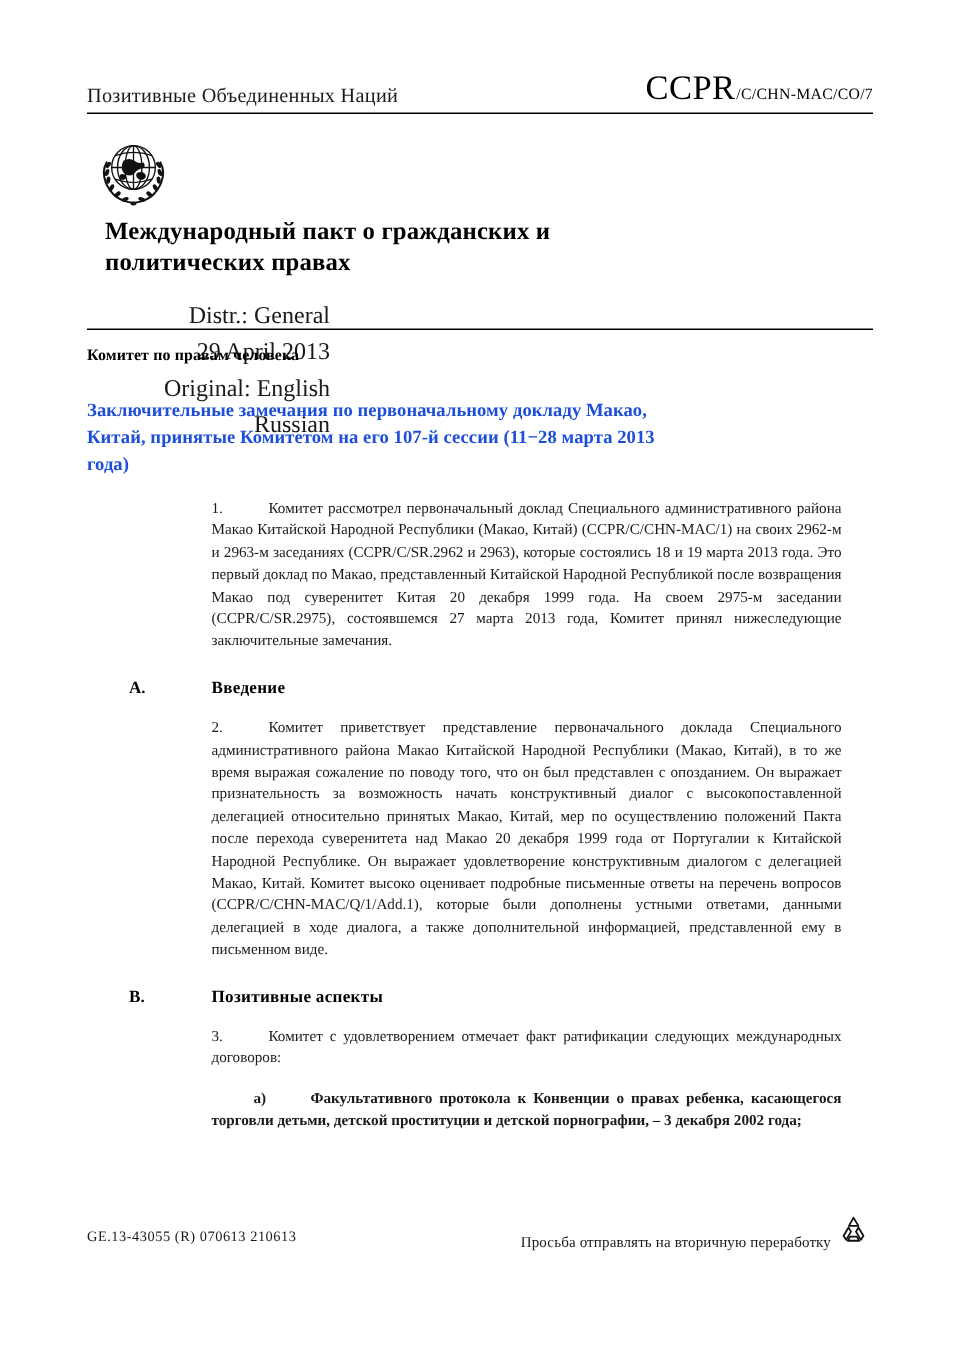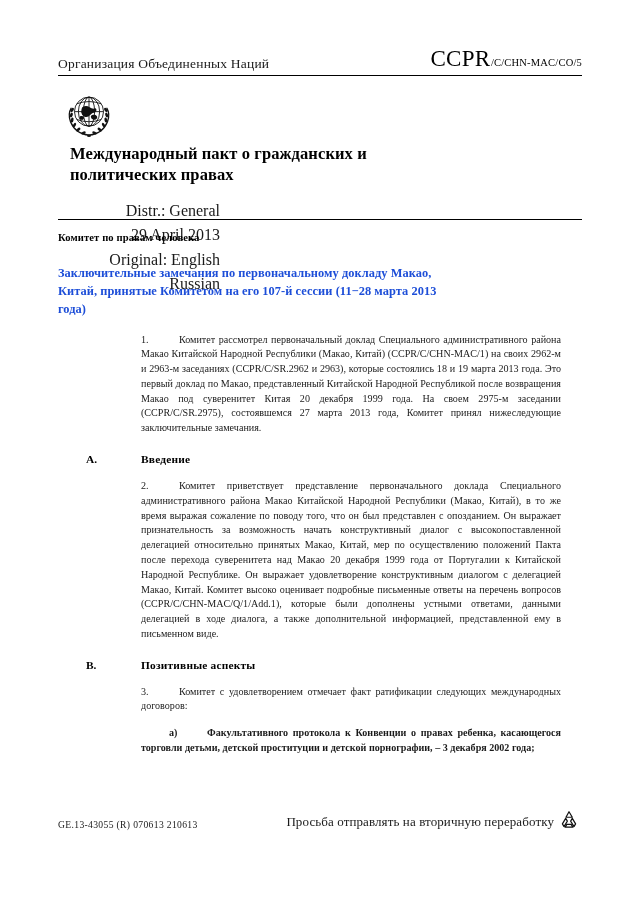--- a/index.html
+++ b/index.html
@@ -192,44 +192,44 @@
     align-items: center;
     justify-content: space-between;
   }
   .footer-code {
     font-size: 9.6px;
     letter-spacing: 0.35px;
     color: #1a1a1a;
   }
   .footer-recycle {
     display: flex;
-    align-items: flex-start;
-    font-size: 13px;
+    align-items: flex-end;
+    font-size: 10px;
     letter-spacing: 0.1px;
     color: #1a1a1a;
     margin-right: 2px;
     font-family: Liberation Serif, serif;
   }
   .recycle-glyph {
     margin-left: 4px;
     margin-top: -5px;
   }
 </style>
 </head>
 <body>
 
 <div class="page">
 
   <div class="masthead">
 
     <div class="masthead-top">
-      <div class="org-name">Организация Объединенных Наций</div>
+      <div class="org-name">Позитивные Объединенных Наций</div>
       <div class="doc-symbol">
         <span class="doc-symbol-main">CCPR</span>
-        <span class="doc-symbol-sub">/C/CHN-MAC/CO/5</span>
+        <span class="doc-symbol-sub">/C/CHN-MAC/CO/7</span>
       </div>
     </div>
 
     <div class="rule-top"></div>
 
     <div class="masthead-body">
 
       <div class="emblem">
         <svg viewBox="0 0 100 100" width="56" height="56" aria-hidden="true">
           <g fill="none" stroke="#111" stroke-width="1.6">

